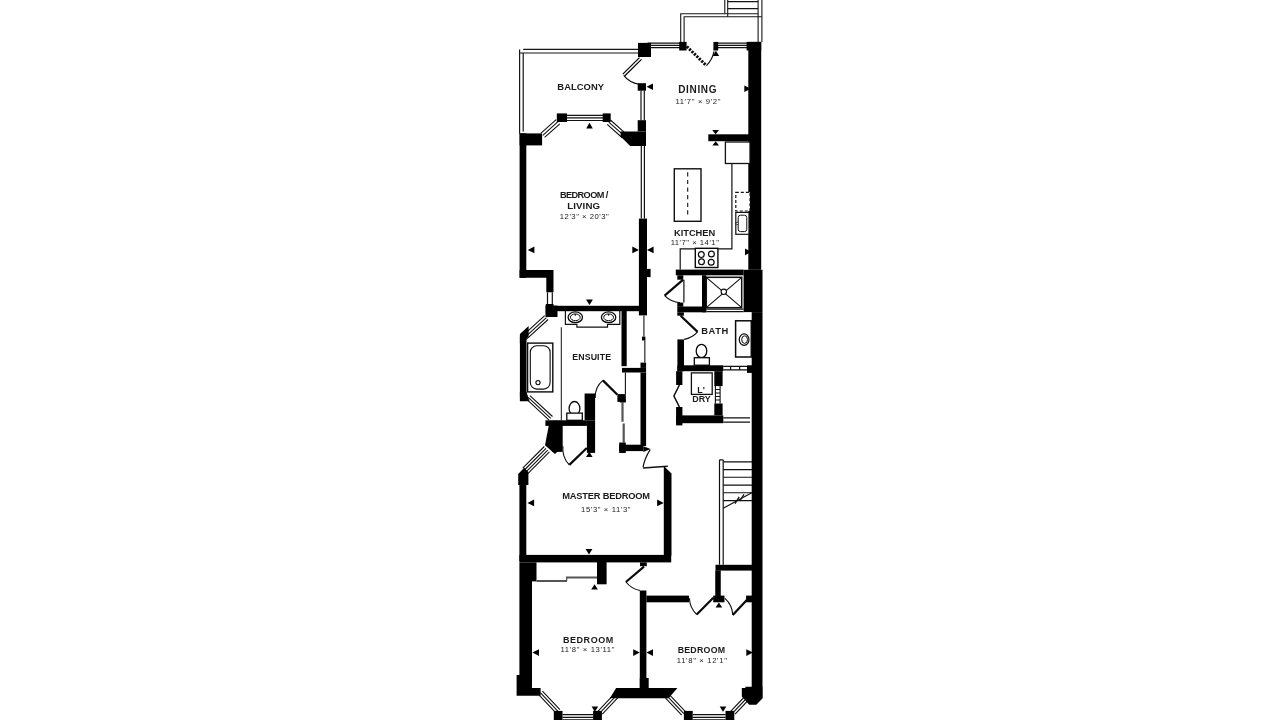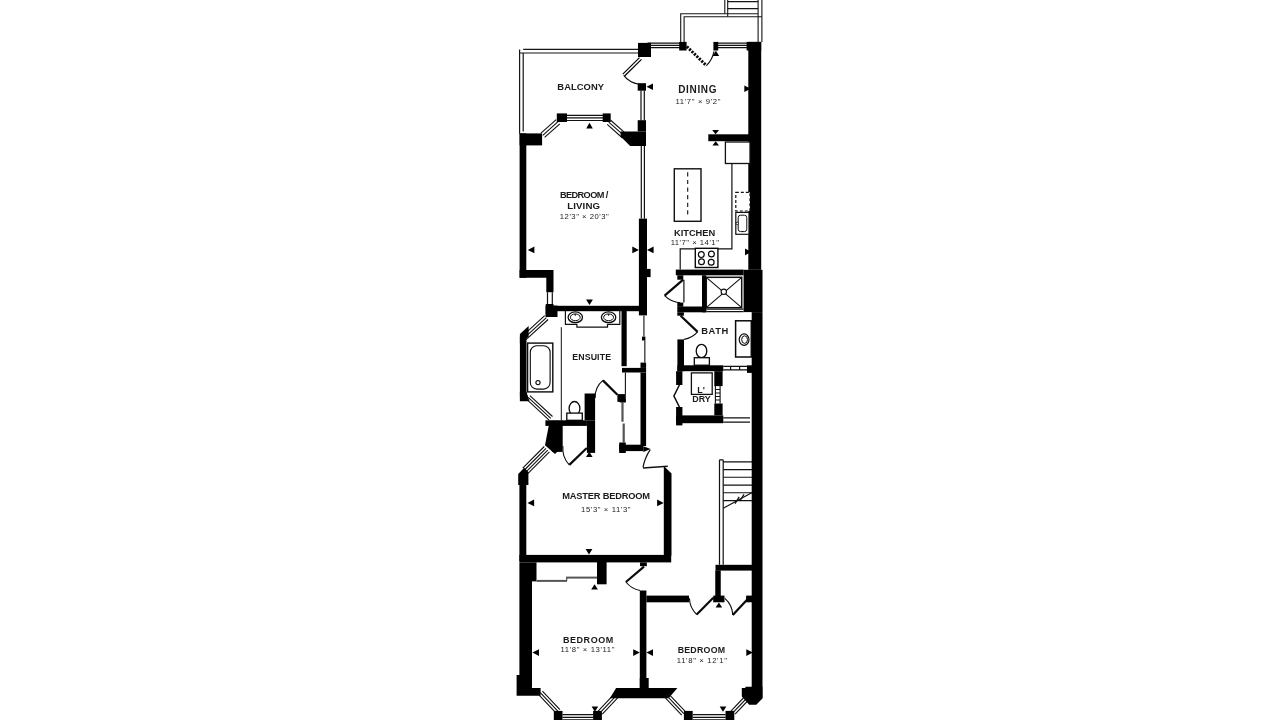--- a/index.html
+++ b/index.html
@@ -1,16 +1,16 @@
 <!DOCTYPE html>
 <html><head>
 <meta charset="utf-8">
 <style>
   html,body{margin:0;padding:0;background:#ffffff;}
-  .wrap{width:1280px;height:720px;position:relative;overflow:hidden;background:#ffffff;filter:grayscale(1);}
+  .wrap{width:1280px;height:720px;position:relative;overflow:hidden;background:#ffffff;filter:grayscale(1);border-radius:23px;}
   svg{display:block;}
   text{font-family:"Liberation Sans",sans-serif;fill:#1a1a1a;}
   .room{font-weight:bold;}
   .dim{font-weight:normal;}
 </style>
 </head>
 <body>
 <div class="wrap">
 <svg width="1280" height="720" viewBox="0 0 1280 720">
 <rect x="0" y="0" width="1280" height="720" fill="#ffffff"></rect>

